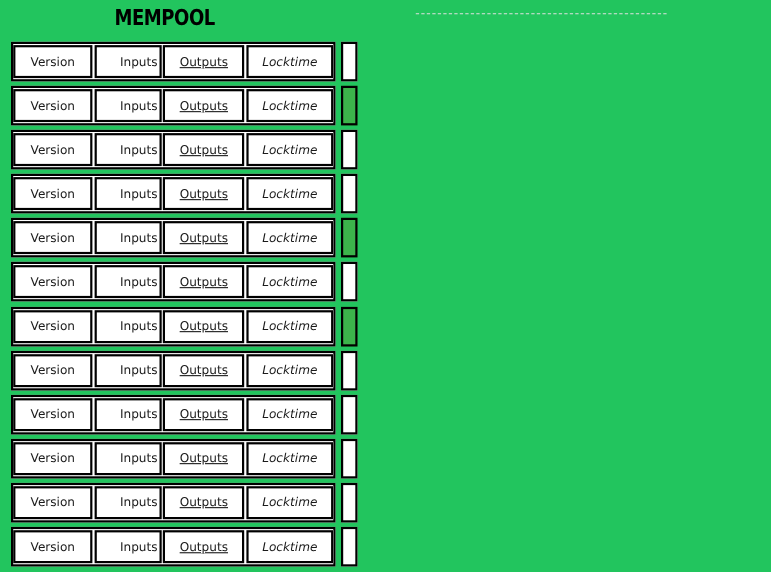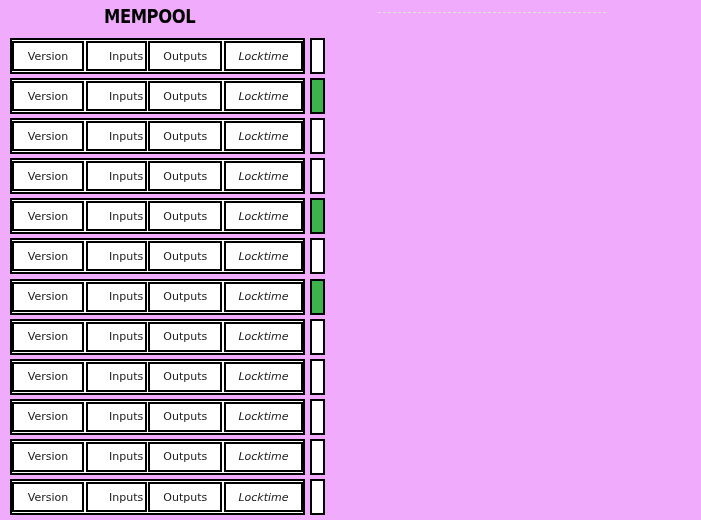--- a/index.html
+++ b/index.html
@@ -4,21 +4,21 @@
 <style>
   html, body {
     margin: 0;
     padding: 0;
     background: #ffffff;
   }
   .stage {
     position: relative;
     width: 701px;
     height: 520px;
-    background: #f0abfc;
+    background: #22c55e;
     overflow: hidden;
     font-family: "DejaVu Sans", "Liberation Sans", sans-serif;
   }
   .title {
     position: absolute;
     left: 104px;
     top: 5px;
     font-size: 20px;
     line-height: 23px;
     font-weight: bold;
@@ -63,21 +63,21 @@
     background: #ffffff;
     display: flex;
     align-items: center;
     justify-content: center;
     font-size: 11px;
     color: #1a1a1a;
     white-space: nowrap;
   }
   .c0 { width: 72px; }
   .c1 { width: 61px; padding-left: 20px; }
-  .c2 { width: 74px; }
+  .c2 { width: 74px; text-decoration: underline; }
   .c3 { width: 79px; font-style: italic; }
   .indicator {
     box-sizing: border-box;
     width: 15px;
     margin-left: 5px;
     border: 2px solid #000000;
     background: #ffffff;
   }
 </style>
 </head>

